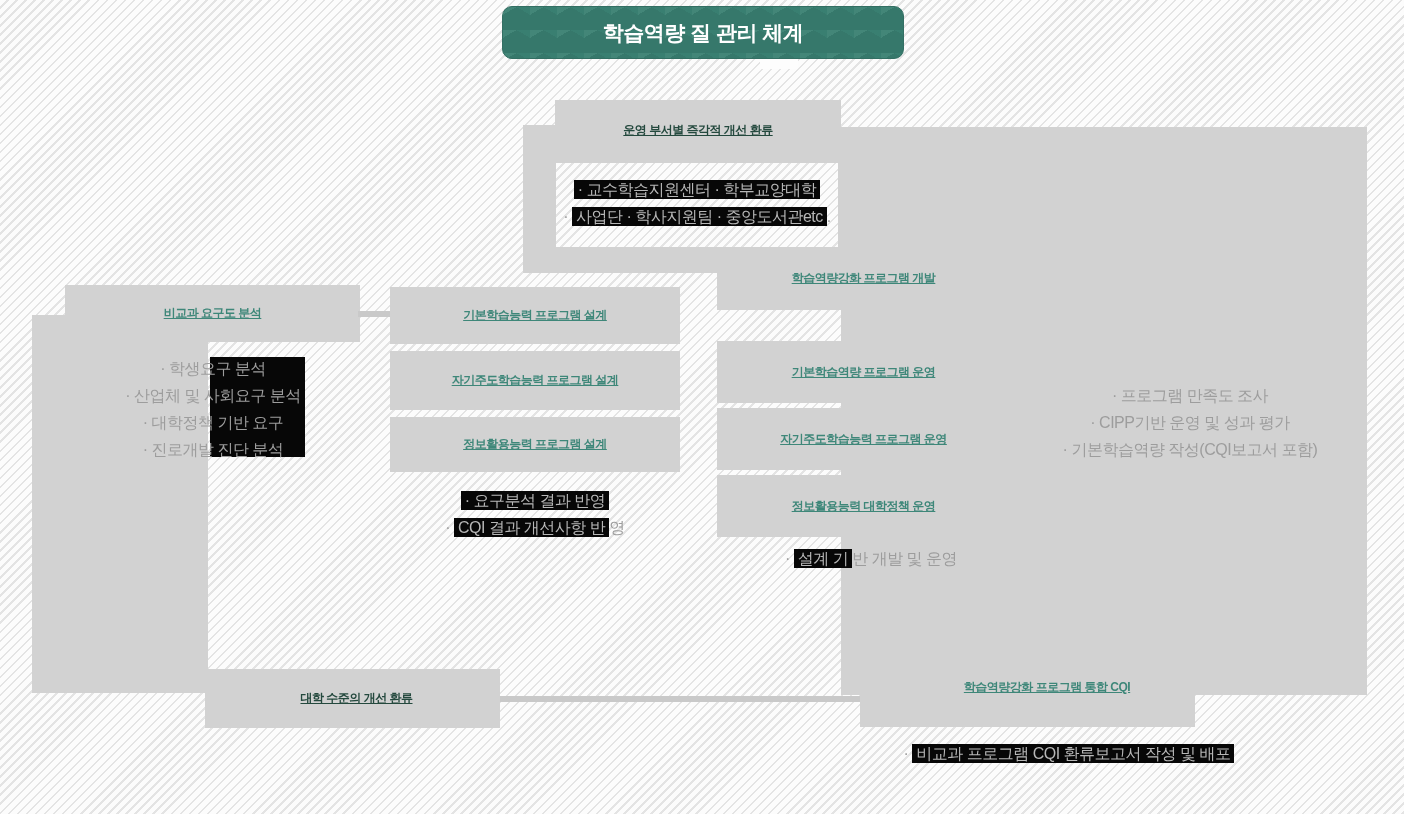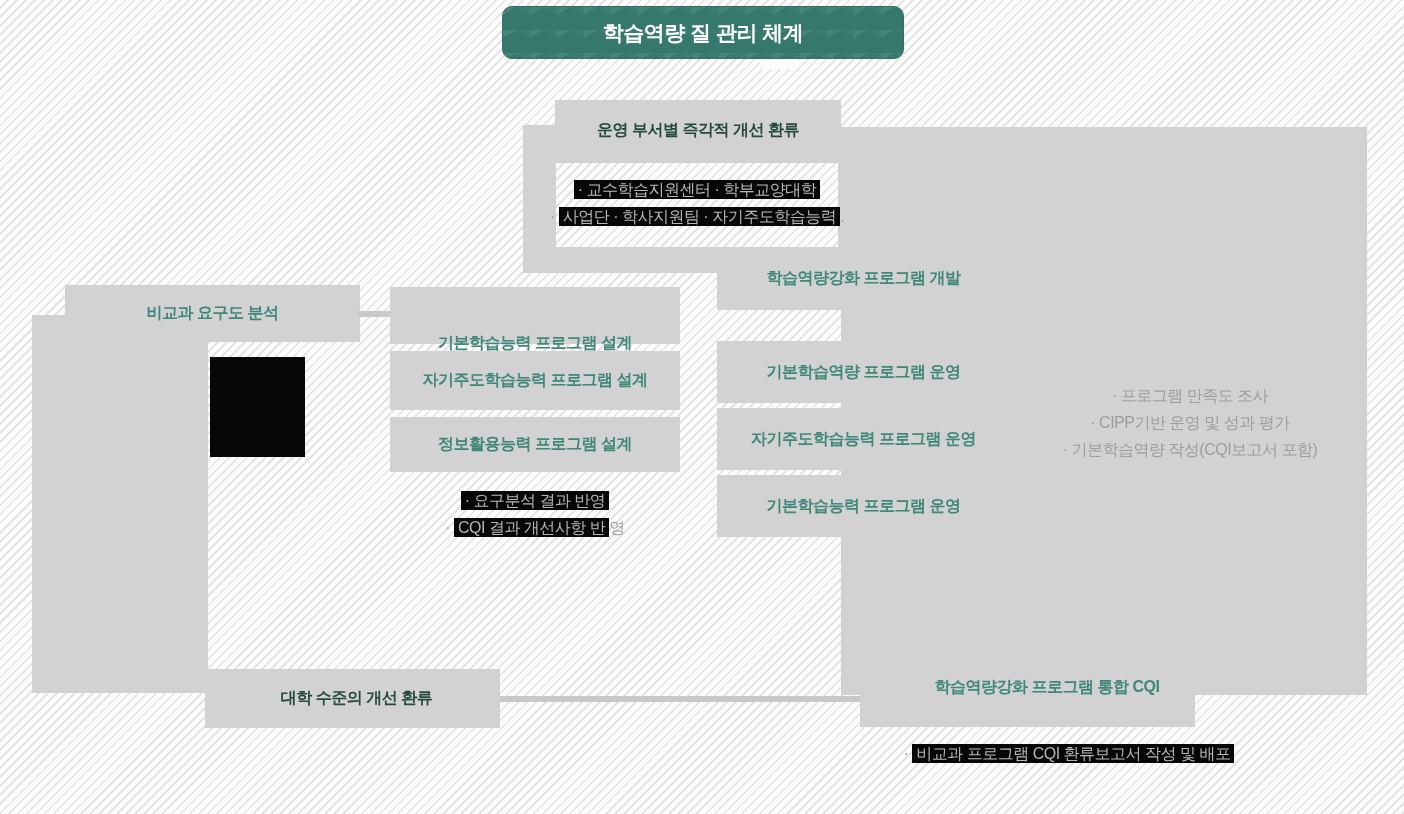--- a/index.html
+++ b/index.html
@@ -17,21 +17,21 @@
     background-color:#fcfcfc;
     background-image:repeating-linear-gradient(135deg,
       rgba(0,0,0,0) 0px, rgba(0,0,0,0) 4.6px,
       #e4e4e4 4.6px, #e4e4e4 6.4px);
   }
   .white{position:absolute;background:#fdfdfd;z-index:2;}
   .line{position:absolute;background:#c9c9c9;z-index:1;}
   .blackrect{position:absolute;background:#070707;z-index:3;}
   .hd{
     position:absolute;z-index:4;display:flex;align-items:center;justify-content:center;
-    font-weight:bold;font-size:16px;letter-spacing:-0.5px;white-space:nowrap;
+    font-weight:bold;font-size:12px;letter-spacing:-0.5px;white-space:nowrap;text-decoration:underline;
   }
   .hd.teal{color:#3e8779;}
   .hd.dark{color:#24493e;}
   .txt{
     position:absolute;z-index:4;font-size:16px;color:#9d9d9d;
     text-align:center;line-height:27px;letter-spacing:-0.5px;white-space:nowrap;
   }
   .blk{background:#070707;color:#b7b7b7;padding:1px 4px;}
   .banner{
     position:absolute;left:502px;top:6px;width:402px;height:53px;z-index:5;
@@ -72,38 +72,47 @@
 
   <div class="white" style="left:760px;top:58px;width:38px;height:11px;"></div>
 
   <div class="banner">
     <span>학습역량 질 관리 체계</span>
   </div>
 
   <div class="hd dark" style="left:555px;top:100px;width:286px;height:60px;">운영 부서별 즉각적 개선 환류</div>
   <div class="txt" style="left:548px;top:176px;width:298px;">
     <div><span class="blk">· 교수학습지원센터 · 학부교양대학</span></div>
-    <div><span>· </span><span class="blk">사업단 · 학사지원팀 · 자기주도학습능력</span><span>.</span></div>
+    <div><span>· </span><span class="blk">사업단 · 학사지원팀 · 중앙도서관etc</span><span>.</span></div>
   </div>
 
   <div class="hd teal" style="left:65px;top:285px;width:295px;height:57px;">비교과 요구도 분석</div>
   <div class="blackrect" style="left:210px;top:357px;width:95px;height:100px;"></div>
+  <div class="txt" style="left:63px;top:355px;width:300px;">
+    <div>· 학생요구 분석</div>
+    <div>· 산업체 및 사회요구 분석</div>
+    <div>· 대학정책 기반 요구</div>
+    <div>· 진로개발 진단 분석</div>
+  </div>
 
-  <div class="hd teal" style="left:390px;top:287px;width:290px;height:57px;margin-top:28px;">기본학습능력 프로그램 설계</div>
+  <div class="hd teal" style="left:390px;top:287px;width:290px;height:57px;">기본학습능력 프로그램 설계</div>
   <div class="hd teal" style="left:390px;top:351px;width:290px;height:59px;">자기주도학습능력 프로그램 설계</div>
   <div class="hd teal" style="left:390px;top:417px;width:290px;height:55px;">정보활용능력 프로그램 설계</div>
   <div class="txt" style="left:395px;top:487px;width:280px;text-align:center;">
     <div><span class="blk">· 요구분석 결과 반영</span></div>
     <div><span>· </span><span class="blk">CQI 결과 개선사항 반</span><span>영</span></div>
   </div>
 
   <div class="hd teal" style="left:717px;top:247px;width:293px;height:63px;">학습역량강화 프로그램 개발</div>
   <div class="hd teal" style="left:717px;top:341px;width:293px;height:62px;">기본학습역량 프로그램 운영</div>
   <div class="hd teal" style="left:717px;top:408px;width:293px;height:62px;">자기주도학습능력 프로그램 운영</div>
-  <div class="hd teal" style="left:717px;top:475px;width:293px;height:62px;">기본학습능력 프로그램 운영</div>
+  <div class="hd teal" style="left:717px;top:475px;width:293px;height:62px;">정보활용능력 대학정책 운영</div>
+  <div class="txt" style="left:721px;top:546px;width:300px;line-height:26px;">
+    <span>· </span><span class="blk">설계 기</span><span>반 개발 및 운영</span>
+  </div>
 
   <div class="txt" style="left:1020px;top:382px;width:340px;">
     <div>· 프로그램 만족도 조사</div>
     <div>· CIPP기반 운영 및 성과 평가</div>
     <div>· 기본학습역량 작성(CQI보고서 포함)</div>
   </div>
 
   <div class="hd dark" style="left:209px;top:669px;width:295px;height:59px;">대학 수준의 개선 환류</div>
   <div class="hd teal" style="left:897px;top:660px;width:300px;height:55px;">학습역량강화 프로그램 통합 CQI</div>
   <div class="txt" style="left:869px;top:741px;width:400px;line-height:26px;">

